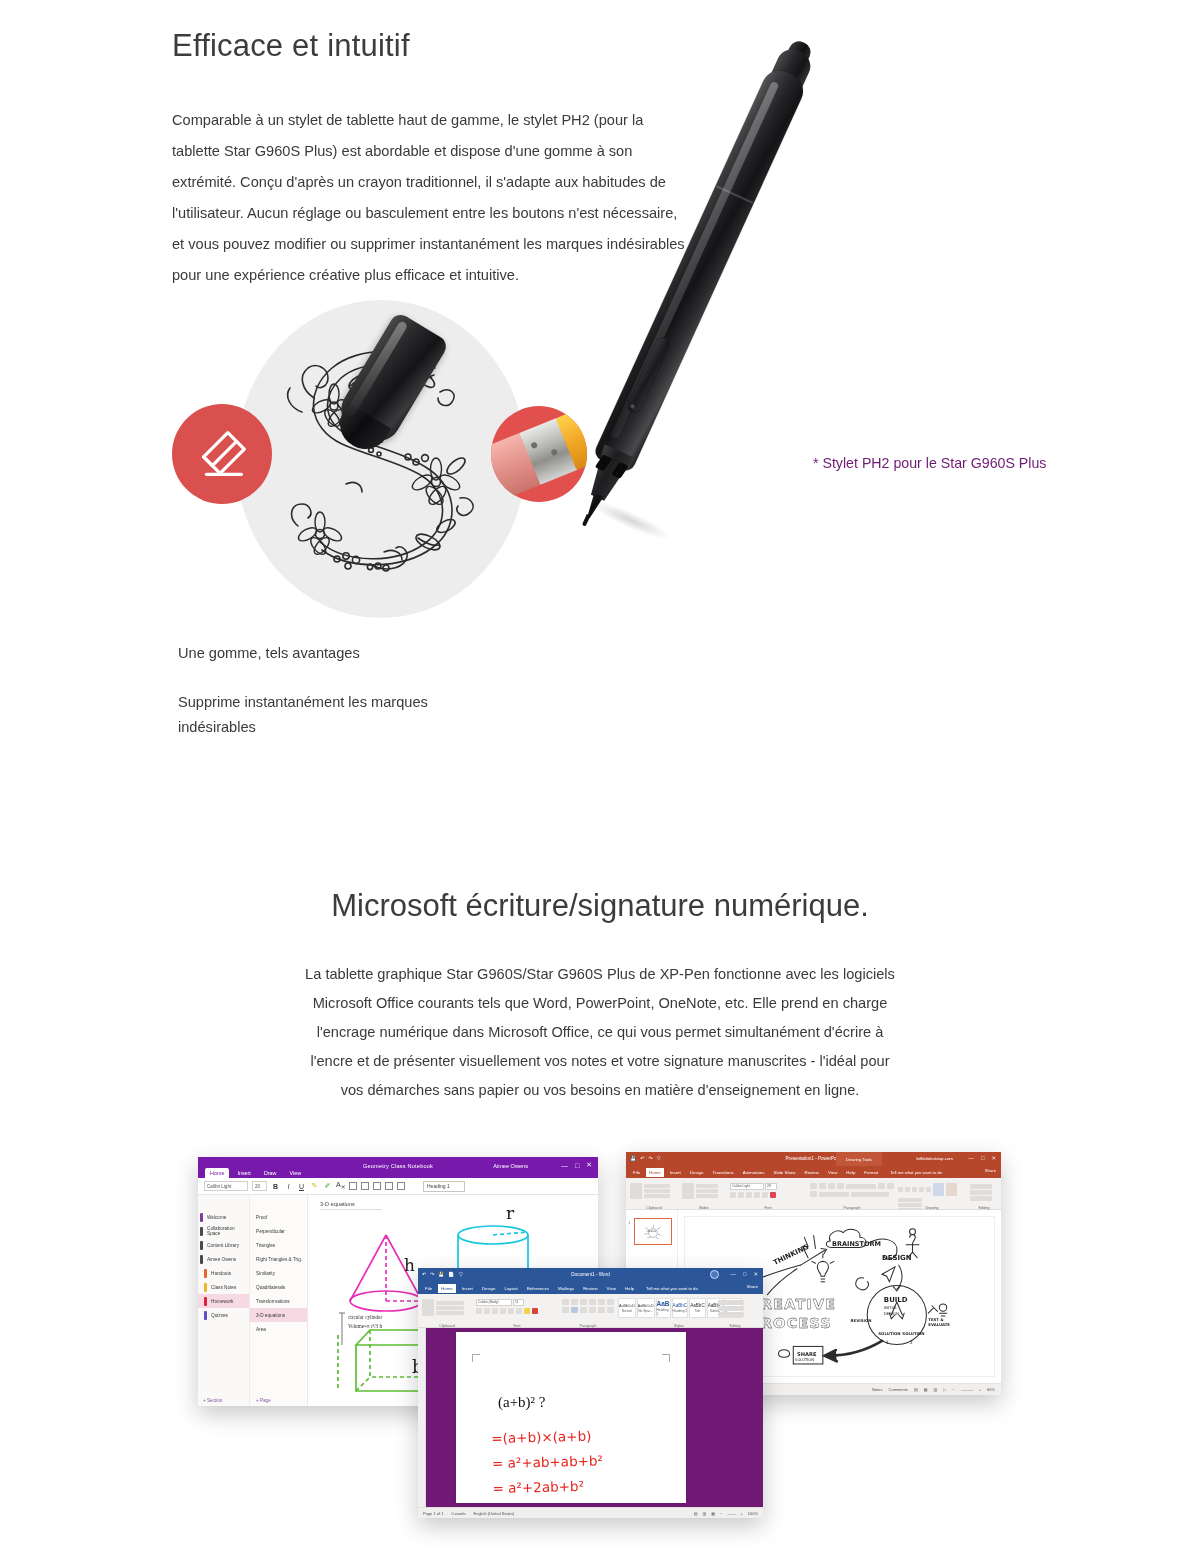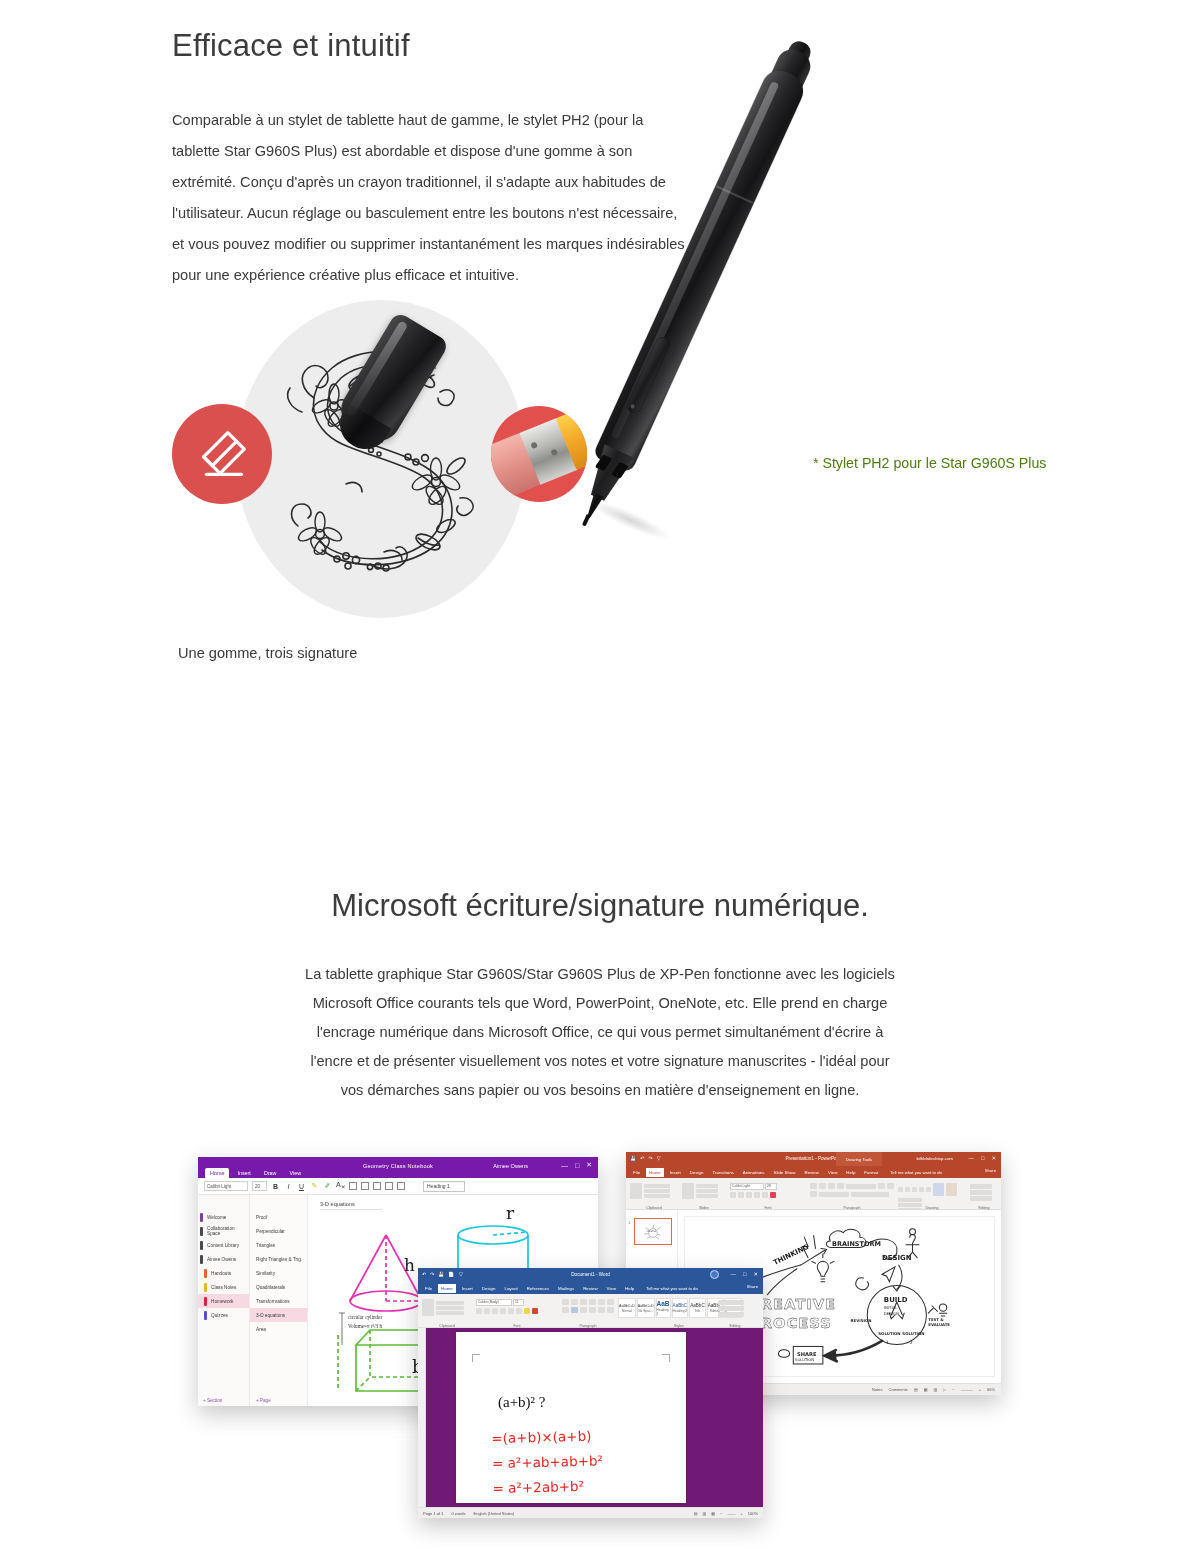--- a/index.html
+++ b/index.html
@@ -20,21 +20,21 @@
     font-size:31px; font-weight:400; color:#3c3c3c; letter-spacing:.2px;
     white-space:nowrap;
   }
   .s1-body {
     position:absolute; left:172px; top:105px; width:520px;
     font-size:14.6px; line-height:31px; color:#3a3a3a;
   }
 
   .s1-footnote {
     position:absolute; left:813px; top:455px;
-    font-size:14.2px; color:#4d7c0f; white-space:nowrap;
+    font-size:14.2px; color:#701a75; white-space:nowrap;
   }
 
   .s1-sub-title {
     position:absolute; left:178px; top:645px;
     font-size:14.6px; color:#3a3a3a; white-space:nowrap;
   }
   .s1-benefits {
     position:absolute; left:178px; top:690px; width:300px;
     font-size:14.6px; line-height:25px; color:#3a3a3a;
   }
@@ -522,23 +522,24 @@
     <div class="side-dot"></div>
     <div class="cone"></div>
     <div class="grip-a"></div>
     <div class="grip-b"></div>
     <div class="nib"></div>
     <div class="nib-end"></div>
   </div>
 
   <div class="s1-footnote">* Stylet PH2 pour le Star G960S Plus</div>
 
-  <div class="s1-sub-title">Une gomme, trois signature</div>
+  <div class="s1-sub-title">Une gomme, tels avantages</div>
 
   <div class="s1-benefits">
+    <div>Supprime instantanément les marques indésirables</div>
   </div>
 </div>
 
 <div id="section-two">
 
   <div class="s2-title">Microsoft écriture/signature numérique.</div>
   <div class="s2-body">La tablette graphique Star G960S/Star G960S Plus de XP-Pen fonctionne avec les logiciels Microsoft Office courants tels que Word, PowerPoint, OneNote, etc. Elle prend en charge l'encrage numérique dans Microsoft Office, ce qui vous permet simultanément d'écrire à l'encre et de présenter visuellement vos notes et votre signature manuscrites - l'idéal pour vos démarches sans papier ou vos besoins en matière d'enseignement en ligne.</div>
 
   <div class="stage">
 

